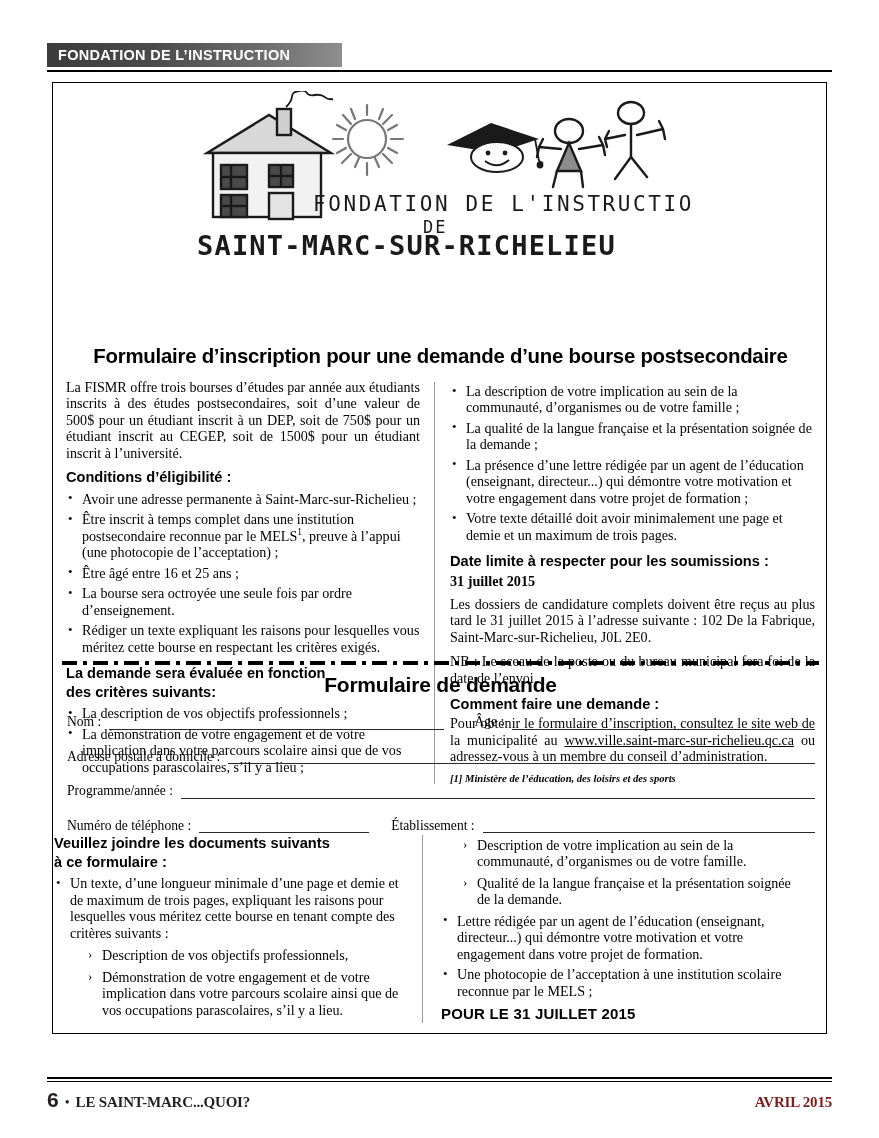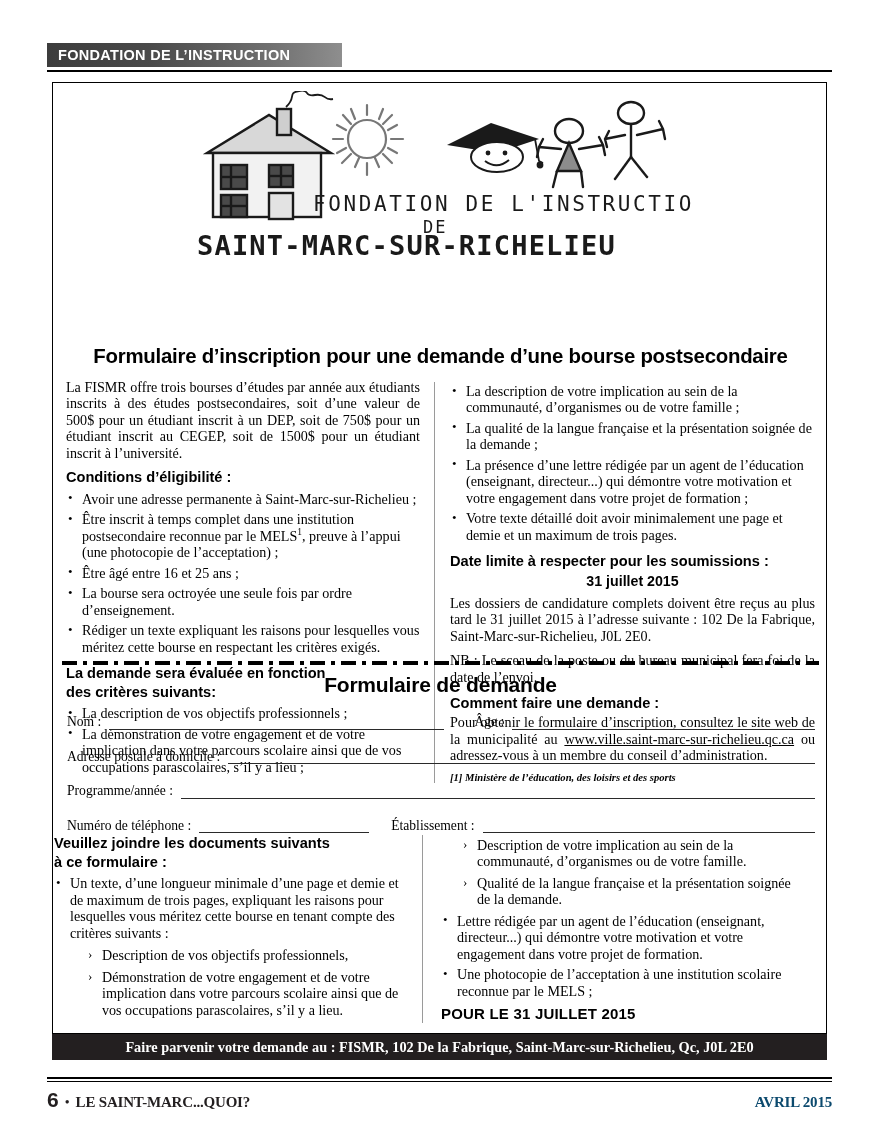--- a/index.html
+++ b/index.html
@@ -111,25 +111,24 @@
   h3.sub {
     font-family: "Liberation Sans", sans-serif;
     font-weight: bold;
     font-size: 14.6px;
     line-height: 1.18;
     margin: 4px 0 2px 0;
   }
   h3.sub.tight { margin-top: 10px; }
 
   .datebold {
-    font-family: Liberation Sans, sans-serif;
+    font-family: Liberation Serif, serif;
     font-weight: bold;
     font-size: 14.2px;
     margin-bottom: 6px;
-    text-align: center;
   }
 
   ul.bl { list-style: none; margin: 4px 0 6px 0; }
   ul.bl > li {
     position: relative;
     padding-left: 16px;
     font-size: 14.1px;
     line-height: 1.17;
     margin-bottom: 4px;
   }
@@ -309,21 +308,21 @@
     font-weight: bold;
     font-size: 15px;
     letter-spacing: -0.2px;
     color: #231f20;
   }
   .foot-right {
     font-family: "Liberation Serif", serif;
     font-weight: bold;
     font-size: 15px;
     letter-spacing: -0.2px;
-    color: #0c4a6e;
+    color: #7f1d1d;
   }
 </style>
 </head>
 <body>
 
 <div class="page">
 
   <div class="section-head">
     <span class="section-head-label">FONDATION DE L’INSTRUCTION</span>
   </div>
@@ -505,23 +504,20 @@
         <ul class="bl">
           <li>Lettre rédigée par un agent de l’éducation (enseignant, directeur...) qui démontre votre motivation et votre engagement dans votre projet de formation.</li>
           <li>Une photocopie de l’acceptation à une institution scolaire reconnue par le MELS ;</li>
         </ul>
         <div class="pourle">POUR LE 31 JUILLET 2015</div>
       </div>
     </div>
 
   </div>
 
-  <div class="addrbar">
-    <span class="addrbar-text">Faire parvenir votre demande au : FISMR, 102 De la Fabrique, Saint-Marc-sur-Richelieu, Qc, J0L 2E0</span>
-  </div>
 
   <div class="foot-rule-a"></div>
   <div class="foot-rule-b"></div>
   <div class="footer">
     <div class="foot-left">
       <span class="pagenum">6</span>
       <span class="footdot">•</span>
       <span class="foot-title">LE SAINT-MARC...QUOI?</span>
     </div>
     <div class="foot-right">AVRIL 2015</div>

